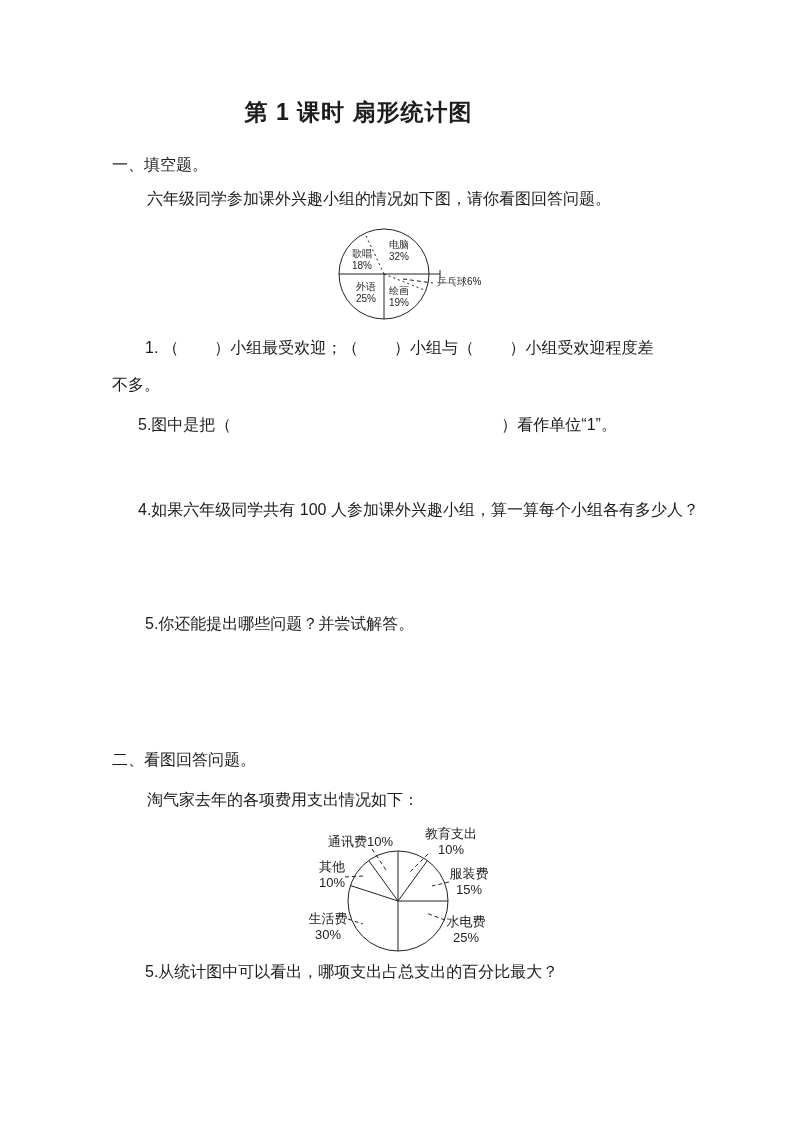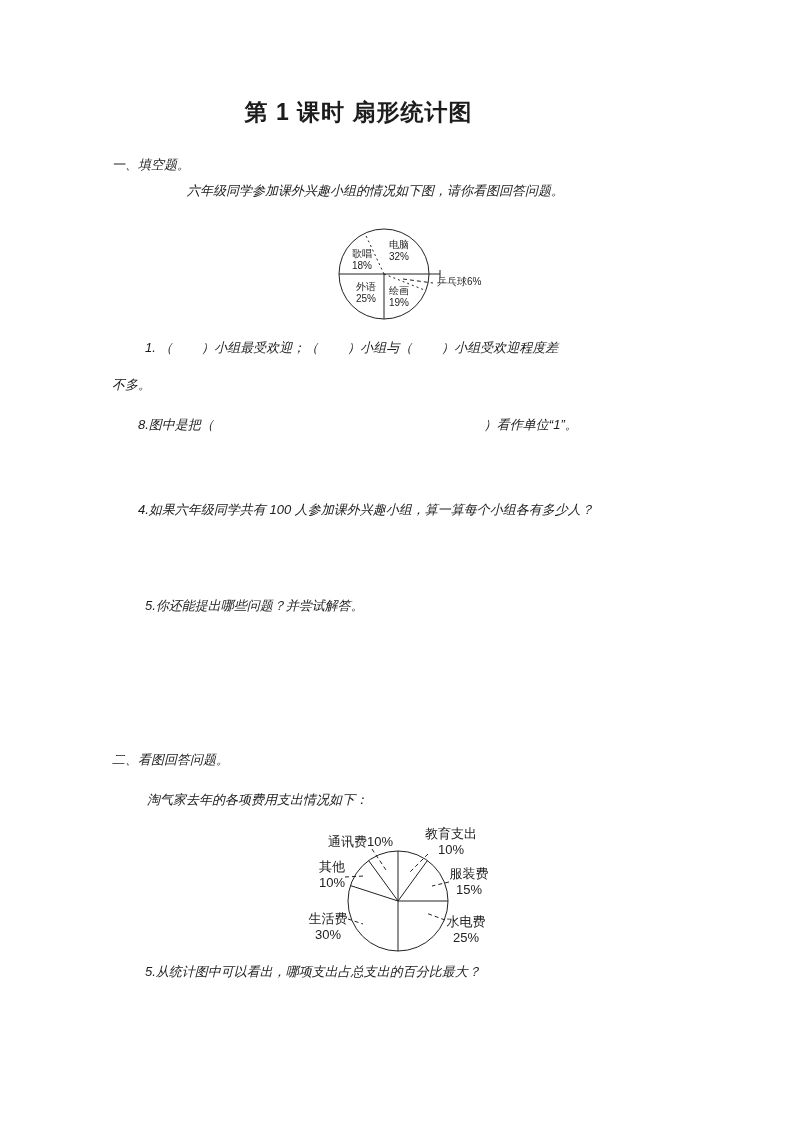--- a/index.html
+++ b/index.html
@@ -4,34 +4,34 @@
 <style>
   html,body { margin:0; padding:0; background:#ffffff; }
   .page {
     position:relative; width:717px; height:1122px; background:#ffffff; overflow:hidden;
     font-family:"Liberation Sans","DejaVu Sans",sans-serif; color:#1c1c1c;
   }
   .title {
     position:absolute; left:0; right:0; top:97px; text-align:center;
     font-size:23px; font-weight:bold; letter-spacing:1px;
   }
-  .line { position:absolute; font-size:13px; white-space:pre; line-height:21px;font-style:italic; }
+  .line { position:absolute; font-size:16px; white-space:pre; line-height:21px; }
   .gap { display:inline-block; width:270px; }
   svg.pie { position:absolute; overflow:visible; }
   svg text { font-family:inherit; fill:#222; }
 </style>
 </head>
 <body>
 
 <div class="page">
 
   <div class="title">第 1 课时  扇形统计图</div>
 
   <div class="line" style="left:112px; top:154px;">一、填空题。</div>
-  <div class="line" style="left:147px; top:180px;margin-left:40px;">六年级同学参加课外兴趣小组的情况如下图，请你看图回答问题。</div>
+  <div class="line" style="left:147px; top:188px;">六年级同学参加课外兴趣小组的情况如下图，请你看图回答问题。</div>
 
   <svg class="pie" style="left:333px; top:224px;" width="168" height="108" viewBox="0 0 168 108">
       <circle cx="51" cy="50" r="45" fill="none" stroke="#222" stroke-width="1"></circle>
       <line x1="51" y1="50" x2="31.83993187957173" y2="9.282782639029122" stroke="#222" stroke-width="1" stroke-dasharray="2,3"></line>
       <text x="66" y="24" text-anchor="middle" font-size="10">电脑</text>
       <text x="66" y="36" text-anchor="middle" font-size="10">32%</text>
       <line x1="51" y1="50" x2="96" y2="50" stroke="#222" stroke-width="1"></line>
       <line x1="96" y1="50" x2="107" y2="50" stroke="#222" stroke-width="1"></line>
       <line x1="107" y1="46" x2="107" y2="54" stroke="#222" stroke-width="1"></line>
       <line x1="70" y1="55" x2="100" y2="59" stroke="#222" stroke-width="1" stroke-dasharray="4,3"></line>
@@ -43,24 +43,24 @@
       <text x="33" y="66" text-anchor="middle" font-size="10">外语</text>
       <text x="33" y="78" text-anchor="middle" font-size="10">25%</text>
       <line x1="51" y1="50" x2="6" y2="50.00000000000001" stroke="#222" stroke-width="1"></line>
       <text x="29" y="33" text-anchor="middle" font-size="10">歌唱</text>
       <text x="29" y="45" text-anchor="middle" font-size="10">18%</text>
     </svg>
 
   <div class="line" style="left:145px; top:337px;">1. （        ）小组最受欢迎；（        ）小组与（        ）小组受欢迎程度差</div>
   <div class="line" style="left:112px; top:374px;">不多。</div>
 
-  <div class="line" style="left:138px; top:414px;"><span>8.图中是把（</span><span class="gap"></span><span>）看作单位“1”。</span></div>
+  <div class="line" style="left:138px; top:414px;"><span>5.图中是把（</span><span class="gap"></span><span>）看作单位“1”。</span></div>
 
   <div class="line" style="left:138px; top:499px;">4.如果六年级同学共有 100 人参加课外兴趣小组，算一算每个小组各有多少人？</div>
-  <div class="line" style="left:145px; top:595px;text-align:right;">5.你还能提出哪些问题？并尝试解答。</div>
+  <div class="line" style="left:145px; top:613px;text-align:right;">5.你还能提出哪些问题？并尝试解答。</div>
 
   <div class="line" style="left:112px; top:749px;">二、看图回答问题。</div>
   <div class="line" style="left:147px; top:789px;text-align:right;">淘气家去年的各项费用支出情况如下：</div>
 
   <svg class="pie" style="left:288px; top:818px;" width="215" height="140" viewBox="0 0 215 140">
       <circle cx="110" cy="83" r="50" fill="none" stroke="#222" stroke-width="1"></circle>
       <line x1="110" y1="83" x2="110" y2="33" stroke="#222" stroke-width="1"></line>
       <line x1="140" y1="36" x2="122" y2="54" stroke="#222" stroke-width="1" stroke-dasharray="4,3"></line>
       <text x="163" y="20" text-anchor="middle" font-size="13">教育支出</text>
       <text x="163" y="36" text-anchor="middle" font-size="13">10%</text>

